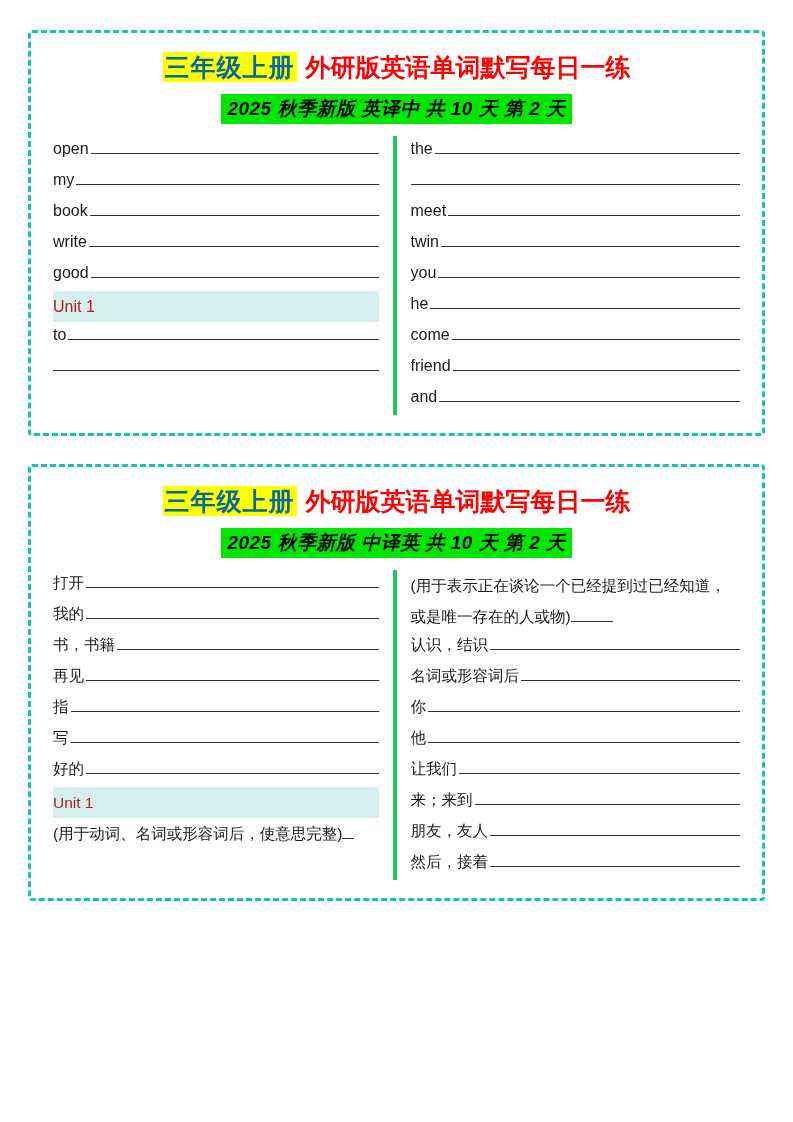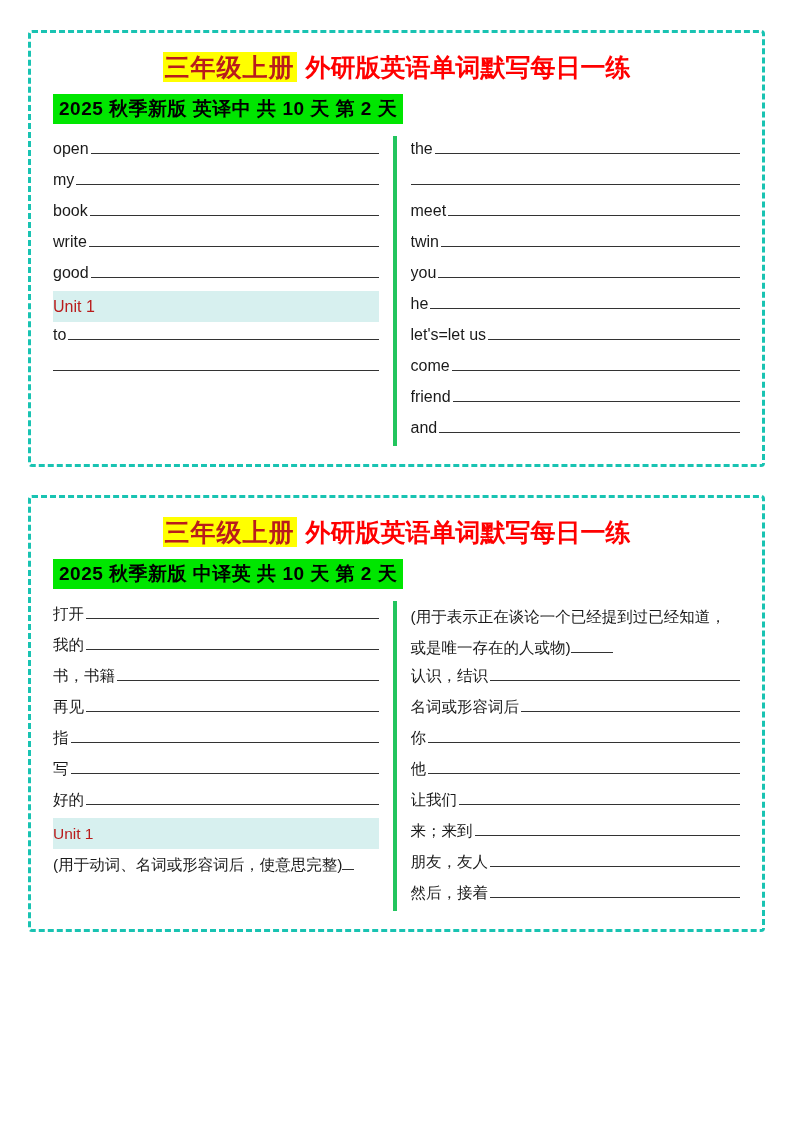--- a/index.html
+++ b/index.html
@@ -33,36 +33,37 @@
     width: 100%;
   }
   .title-row {
     text-align: center;
     white-space: nowrap;
     margin-bottom: 10px;
     margin-top: 4px;
   }
   .title-hl {
     background: #ffff00;
-    color: #b91c1c;
+    color: #0369a1;
     font-size: 25px;
     font-weight: bold;
     letter-spacing: 1px;
     padding: 1px 2px;
   }
   .title-red {
     color: #ff0000;
     font-size: 25px;
     font-weight: bold;
     letter-spacing: 0px;
     padding-left: 9px;
   }
   .subtitle-row {
-    text-align: left;
+    text-align: center;
     margin-bottom: 12px;
+    font-style: italic;
   }
   .subtitle {
     background: #00e600;
     color: #000000;
     font-size: 19px;
     font-weight: bold;
     padding: 2px 6px;
     display: inline-block;
     letter-spacing: 0.5px;
   }
@@ -191,24 +192,20 @@
             </div>
           <div class="entry">
               <span class="term">you</span>
               <span class="rule"></span>
             </div>
           <div class="entry">
               <span class="term">he</span>
               <span class="rule"></span>
             </div>
           <div class="entry">
-              <span class="term">let's=let us</span>
-              <span class="rule"></span>
-            </div>
-          <div class="entry">
               <span class="term">come</span>
               <span class="rule"></span>
             </div>
           <div class="entry">
               <span class="term">friend</span>
               <span class="rule"></span>
             </div>
           <div class="entry">
               <span class="term">and</span>
               <span class="rule"></span>

